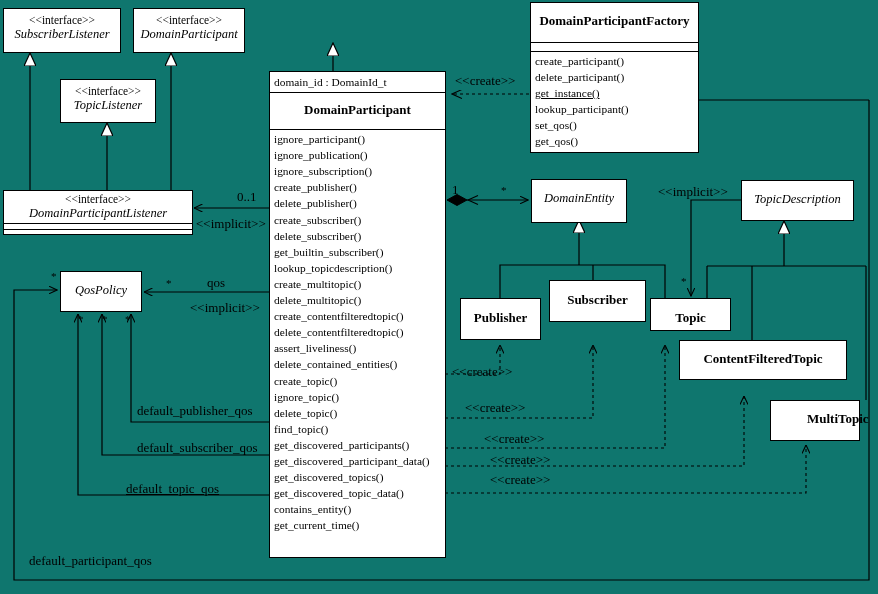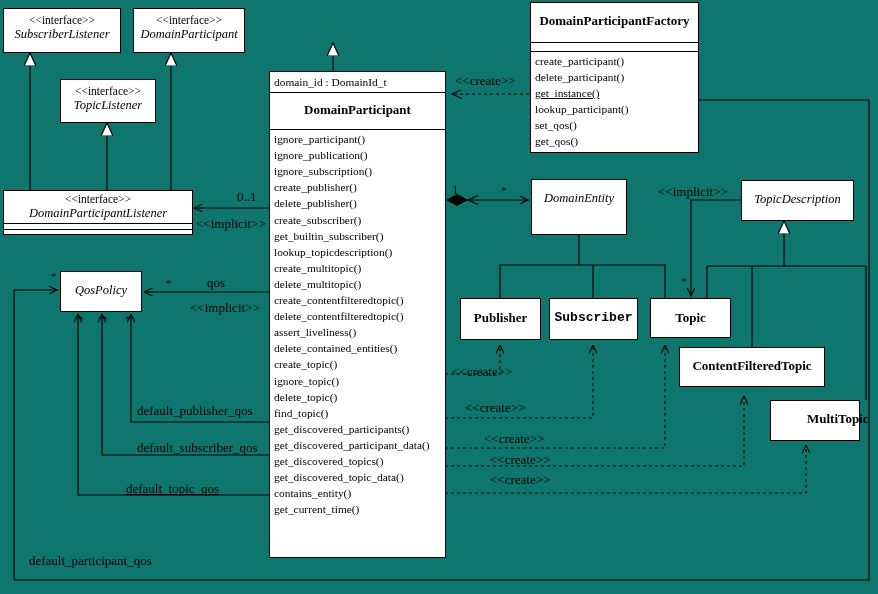--- a/index.html
+++ b/index.html
@@ -167,20 +167,21 @@
     <div class="sec" style="height:37px;">
       <div class="cls-name" style="padding-top:10px;">DomainParticipant</div>
     </div>
     <div class="members" id="dp-ops">
         <div>ignore_participant()</div>
         <div>ignore_publication()</div>
         <div>ignore_subscription()</div>
         <div>create_publisher()</div>
         <div>delete_publisher()</div>
         <div>create_subscriber()</div>
+        <div>delete_subscriber()</div>
         <div>get_builtin_subscriber()</div>
         <div>lookup_topicdescription()</div>
         <div>create_multitopic()</div>
         <div>delete_multitopic()</div>
         <div>create_contentfilteredtopic()</div>
         <div>delete_contentfilteredtopic()</div>
         <div>assert_liveliness()</div>
         <div>delete_contained_entities()</div>
         <div>create_topic()</div>
         <div>ignore_topic()</div>
@@ -203,41 +204,41 @@
     <div class="members" id="dpf-ops">
         <div>create_participant()</div>
         <div>delete_participant()</div>
         <div><span class="underline">get_instance()</span></div>
         <div>lookup_participant()</div>
         <div>set_qos()</div>
         <div>get_qos()</div>
       </div>
   </div>
 
-  <div class="uml-box" style="left:531px;top:179px;width:96px;height:56px;">
+  <div class="uml-box" style="left:531px;top:179px;width:96px;height:44px;">
     <div class="cls-name-it" style="padding-top:11px;">DomainEntity</div>
   </div>
 
   <div class="uml-box" style="left:741px;top:180px;width:113px;height:41px;">
     <div class="cls-name-it" style="padding-top:11px;">TopicDescription</div>
   </div>
 
   <div class="uml-box" style="left:460px;top:298px;width:81px;height:42px;">
     <div class="cls-name" style="padding-top:12px;">Publisher</div>
   </div>
 
-  <div class="uml-box" style="left:549px;top:298px;width:89px;height:42px;font-family:Liberation Mono, monospace;">
+  <div class="uml-box" style="left:549px;top:280px;width:97px;height:42px;">
     <div class="cls-name" style="padding-top:12px;">Subscriber</div>
   </div>
 
-  <div class="uml-box" style="left:650px;top:298px;width:81px;height:40px;">
+  <div class="uml-box" style="left:650px;top:298px;width:81px;height:33px;">
     <div class="cls-name" style="padding-top:12px;">Topic</div>
   </div>
 
-  <div class="uml-box" style="left:679px;top:347px;width:146px;height:40px;">
+  <div class="uml-box" style="left:679px;top:340px;width:168px;height:40px;">
     <div class="cls-name" style="padding-top:11px;">ContentFilteredTopic</div>
   </div>
 
   <div class="uml-box" style="left:770px;top:400px;width:90px;height:41px;padding-left:36px;">
     <div class="cls-name" style="padding-top:11px;">MultiTopic</div>
   </div>
 
   <div class="lbl" style="left:455px;top:73px;">&lt;&lt;create&gt;&gt;</div>
   <div class="lbl" style="left:209px;top:189px;margin-left:28px;">0..1</div>
   <div class="lbl" style="left:196px;top:216px;">&lt;&lt;implicit&gt;&gt;</div>

